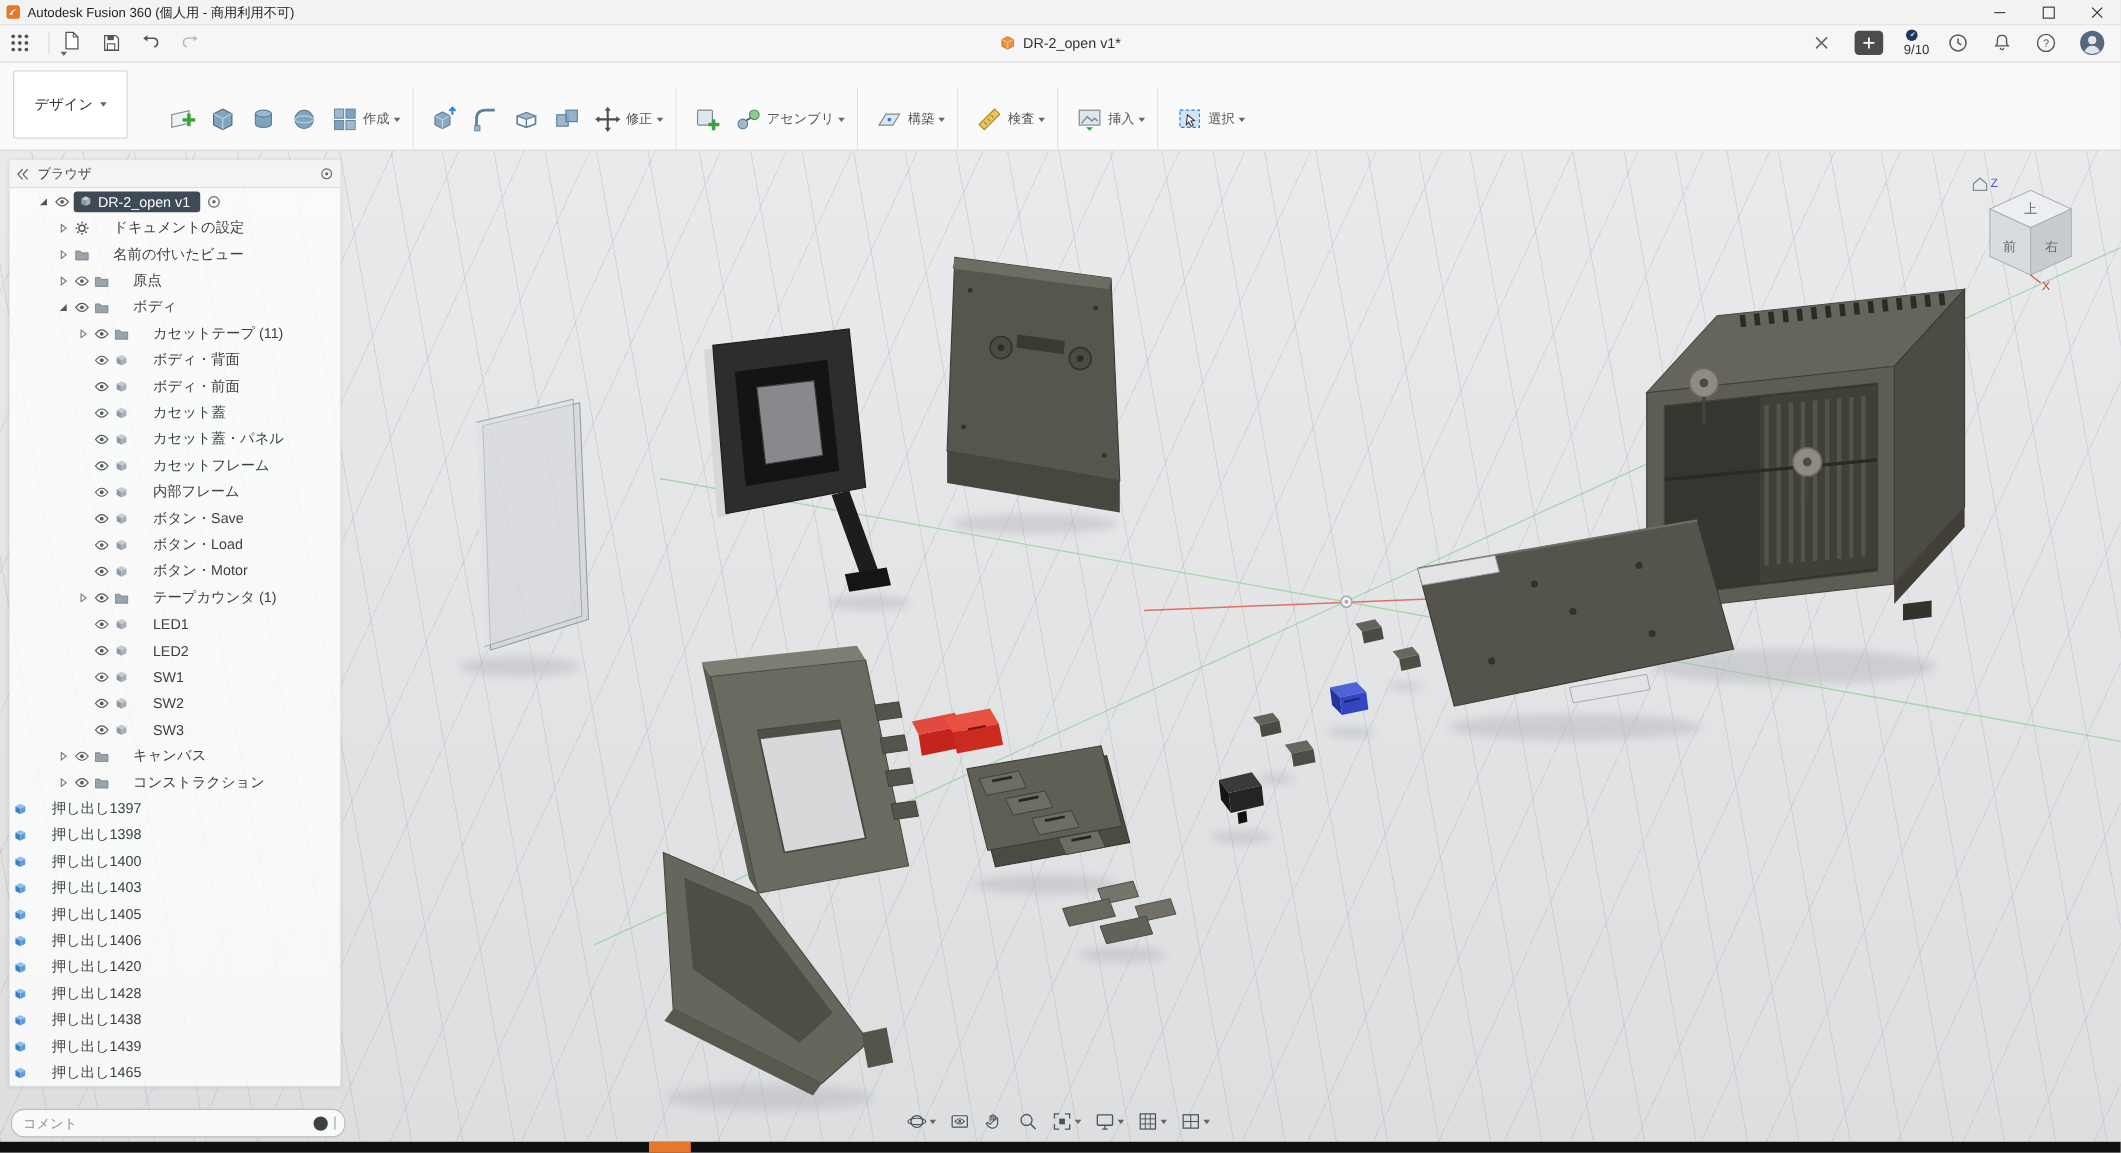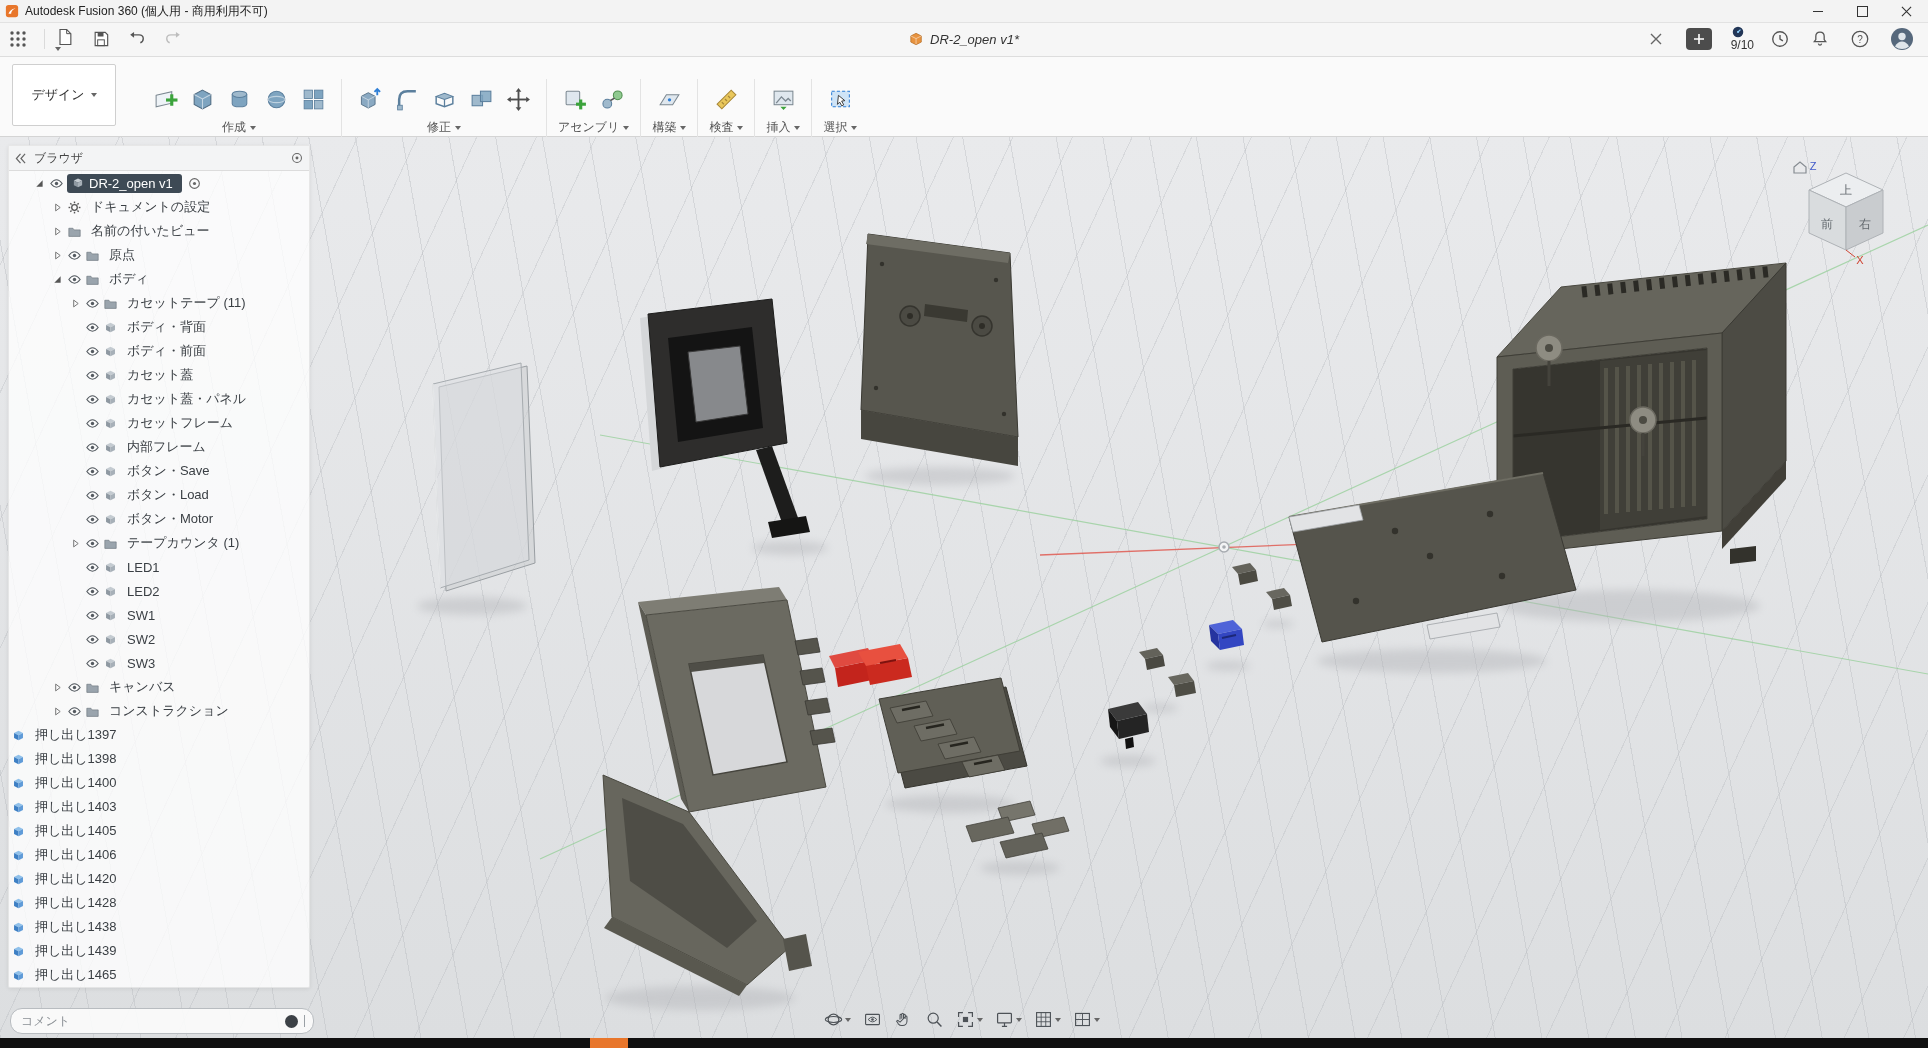--- a/index.html
+++ b/index.html
@@ -17,33 +17,33 @@
   .wbtns{margin-left:auto;display:flex;height:100%;}
   .wbtn{width:44px;height:100%;display:flex;align-items:center;justify-content:center;}
   .ico-min{width:10px;height:1px;background:#333;}
   .ico-max{width:9px;height:9px;border:1px solid #333;}
   
   .topbar{position:absolute;top:22px;left:0;right:0;height:34px;background:#f6f6f6;border-bottom:1px solid #dddddd;display:flex;align-items:center;z-index:59;}
   .tb-left{display:flex;align-items:center;gap:10px;padding-left:8px;}
   .tbtn{width:26px;height:26px;display:flex;align-items:flex-start;justify-content:center;border-radius:2px;flex-direction:column;}
   .tbtn svg{width:20px;height:20px}
   .tb-sep{width:1px;height:20px;background:#dadada;}
-  .doc-tab{position:absolute;left:50%;top:0;transform:translateX(-50%);height:34px;display:flex;align-items:center;gap:7px;font-size:13px;color:#333;padding:0 16px;font-style:italic;}
+  .doc-tab{position:absolute;left:50%;top:0;transform:translateX(-50%);height:34px;display:flex;align-items:center;gap:7px;font-size:13px;color:#333;padding:0 16px;}
   .tb-right{margin-left:auto;display:flex;align-items:center;gap:14px;padding-right:14px;}
   .badge-txt{font-size:12px;color:#333;margin-left:3px;}
   .plusbtn{width:26px;height:22px;background:#4c4c4c;border-radius:4px;display:flex;align-items:center;justify-content:center;}
   .caret{width:0;height:0;border-left:3.5px solid transparent;border-right:3.5px solid transparent;border-top:4px solid #666;display:inline-block;}
   
   .ribbon{position:absolute;top:56px;left:0;right:0;height:80px;background:#fafafa;border-bottom:1px solid #d4d4d4;z-index:58;}
   .design-box{position:absolute;left:12px;top:8px;width:102px;height:60px;background:#fff;border:1px solid #cfcfcf;border-radius:2px;display:flex;align-items:center;justify-content:center;gap:6px;font-size:13px;color:#333;}
   .rtabs{position:absolute;left:150px;top:0;height:24px;display:flex;gap:32px;align-items:flex-end;font-size:13px;color:#555;}
   .rtab{padding:3px 2px;border-bottom:2px solid transparent;}
   .rtab.active{color:#111;border-bottom:2px solid #2a76d2;}
   .rgroups{position:absolute;left:140px;top:24px;height:56px;display:flex;align-items:center;}
-  .rgroup{display:flex;flex-direction:column;align-items:center;padding:0 8px;}
+  .rgroup{display:flex;align-items:center;padding:0 8px;}
   .ricons{display:flex;gap:3px;align-items:center;height:38px;}
   .ribtn{width:34px;height:34px;display:flex;align-items:center;justify-content:center;border-radius:2px;}
   .ribtn svg{width:25px;height:25px}
   .rlabel{font-size:12px;color:#555;display:flex;align-items:center;gap:4px;margin-top:1px;}
   .rsep{width:1px;height:58px;background:#e3e3e3;margin:0 3px;align-self:center;}
   
   .canvas{position:absolute;top:136px;left:0;right:0;height:902px;
     background:
       repeating-linear-gradient(80deg, rgba(180,183,188,.38) 0 1px, transparent 1px 46px),
       repeating-linear-gradient(115deg, rgba(180,183,188,.34) 0 1px, transparent 1px 54px),
@@ -52,21 +52,21 @@
   .scene{position:absolute;inset:0;width:100%;height:100%;}
   
   .browser{position:absolute;left:8px;top:145px;width:300px;background:rgba(255,255,255,.78);border:1px solid rgba(0,0,0,.08);border-radius:2px;z-index:40;box-shadow:0 1px 4px rgba(0,0,0,.08);}
   .bheader{height:24px;display:flex;align-items:center;background:rgba(242,243,244,.95);border-bottom:1px solid #dcdcdc;font-size:12px;color:#444;gap:8px;padding:0 6px;}
   .bheader .btitle{flex:1}
   .trow{display:flex;align-items:center;height:24px;font-size:13px;color:#3a3f44;white-space:nowrap;}
   .slot{width:18px;flex:none;display:flex;align-items:center;justify-content:center;}
   .slot.arr{width:16px;}
   .slot svg{width:13px;height:13px}
   .slot.arr svg{width:9px;height:9px}
-  .tlabel{margin-left:8px;}
+  .tlabel{margin-left:20px;}
   .l0{padding-left:22px}.l1{padding-left:40px}.l2{padding-left:58px}.l3{padding-left:74px}.lf{}
   .rootpill{display:flex;align-items:center;gap:5px;background:#3e4a55;color:#ffffff;border-radius:3px;padding:2px 9px 2px 5px;font-size:13px;margin-left:2px;}
   .rootpill svg{width:12px;height:12px}
   
   .comment{position:absolute;left:10px;top:1008px;width:286px;height:24px;border:1px solid #b8bcc0;border-radius:12px;background:rgba(252,252,252,.9);display:flex;align-items:center;padding:0 8px;z-index:41;}
   .comment input{flex:1;border:none;outline:none;background:transparent;font-size:12px;color:#333;font-family:Liberation Serif, serif;}
   .comment input::placeholder{color:#8a8f94}
   .cdot{width:13px;height:13px;border-radius:50%;background:#3c4146;flex:none;margin-left:6px;}
   .cbar{width:1px;height:12px;background:#9aa0a5;margin-left:6px;flex:none;}
   

